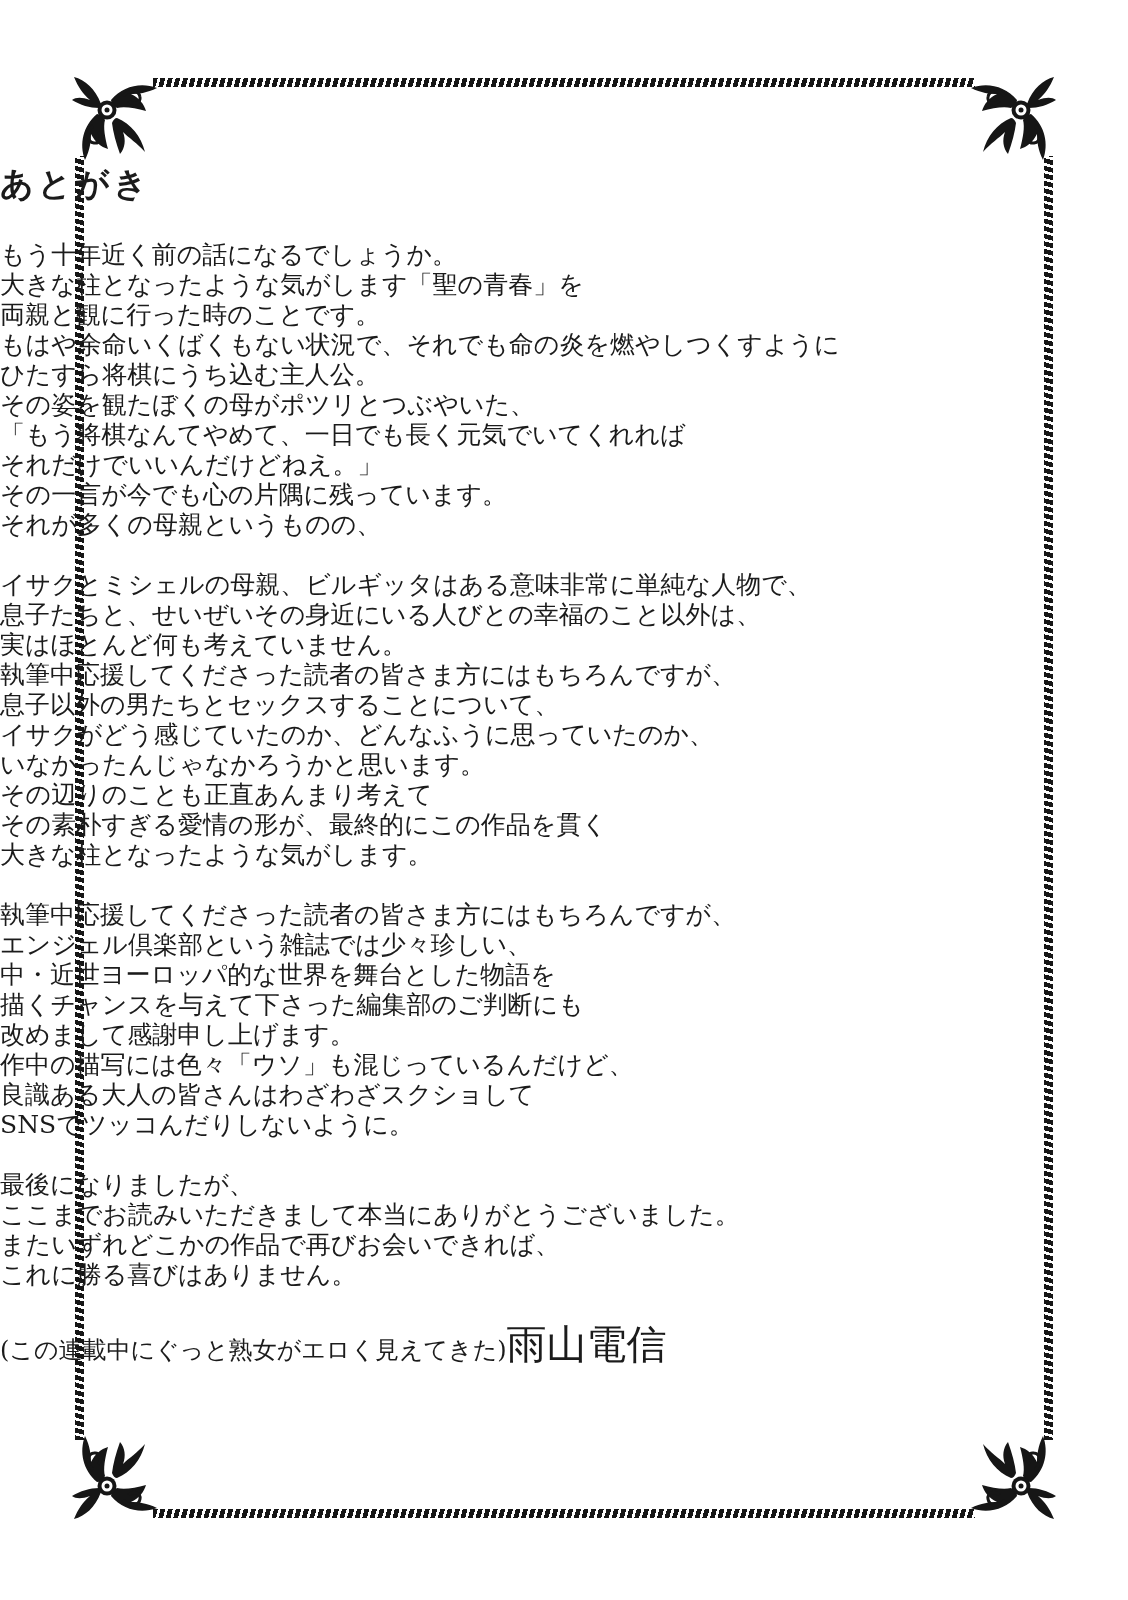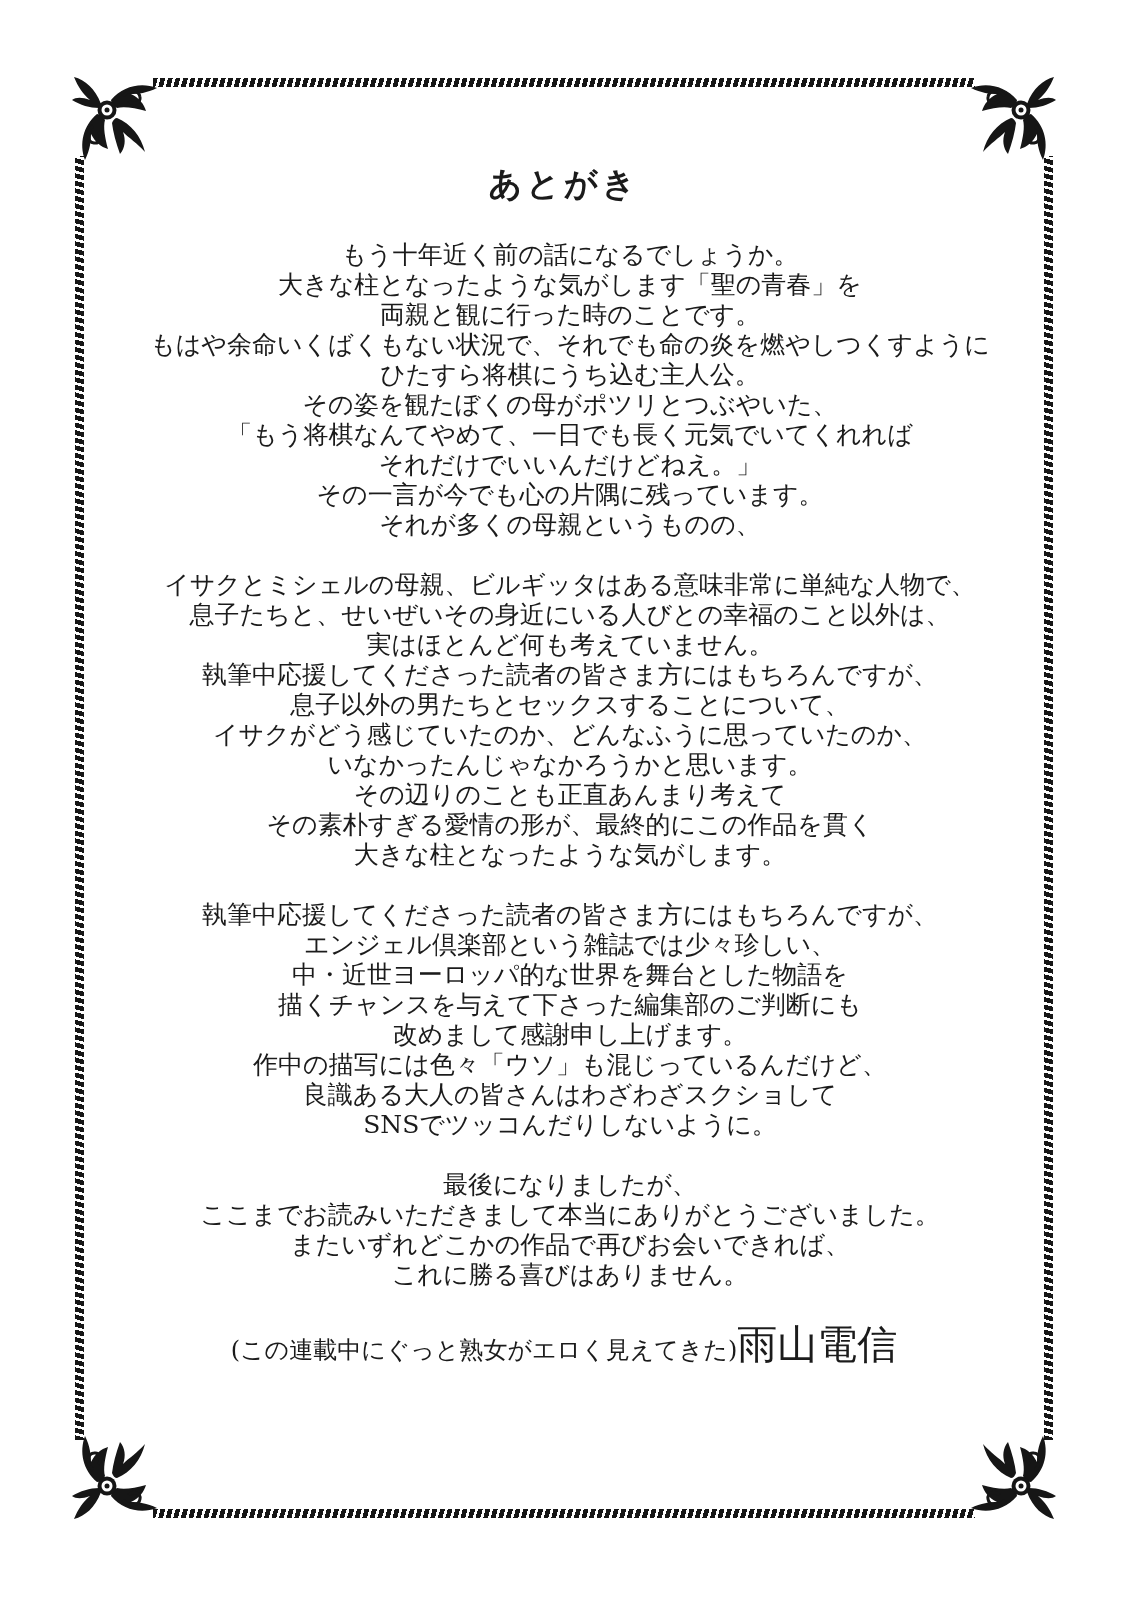--- a/index.html
+++ b/index.html
@@ -54,39 +54,38 @@
   .corner.tl { top: -4px; left: -4px; }
   .corner.tr { top: -4px; right: -4px; transform: scaleX(-1); }
   .corner.bl { bottom: -4px; left: -4px; transform: scaleY(-1); }
   .corner.br { bottom: -4px; right: -4px; transform: scale(-1,-1); }
   
   .content {
     position: absolute;
     left: 0;
     top: 164px;
     width: 100%;
-    text-align: center;
+    text-align: left;
     color: #1b1b1b;
   }
   .title {
     font-size: 33px;
     line-height: 40px;
     font-weight: bold;
     letter-spacing: 4px;
     margin: 0 0 36px 0;
   }
   .para {
     font-size: 25px;
     line-height: 30px;
     margin: 0 0 30px 0;
     font-weight: 500;
   }
   .line {
     white-space: nowrap;
-    margin-left: 12px;
   }
   .signature {
     margin-top: 34px;
     font-size: 24px;
     line-height: 40px;
     white-space: nowrap;
   }
   .author-name {
     font-size: 40px;
   }

